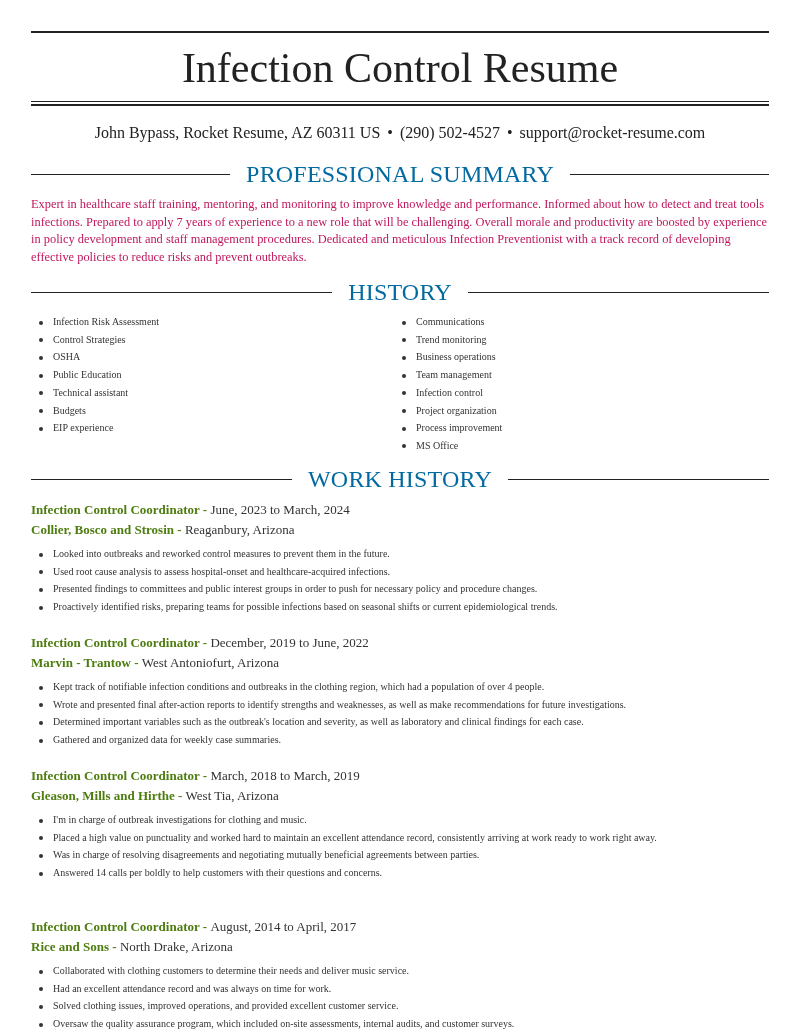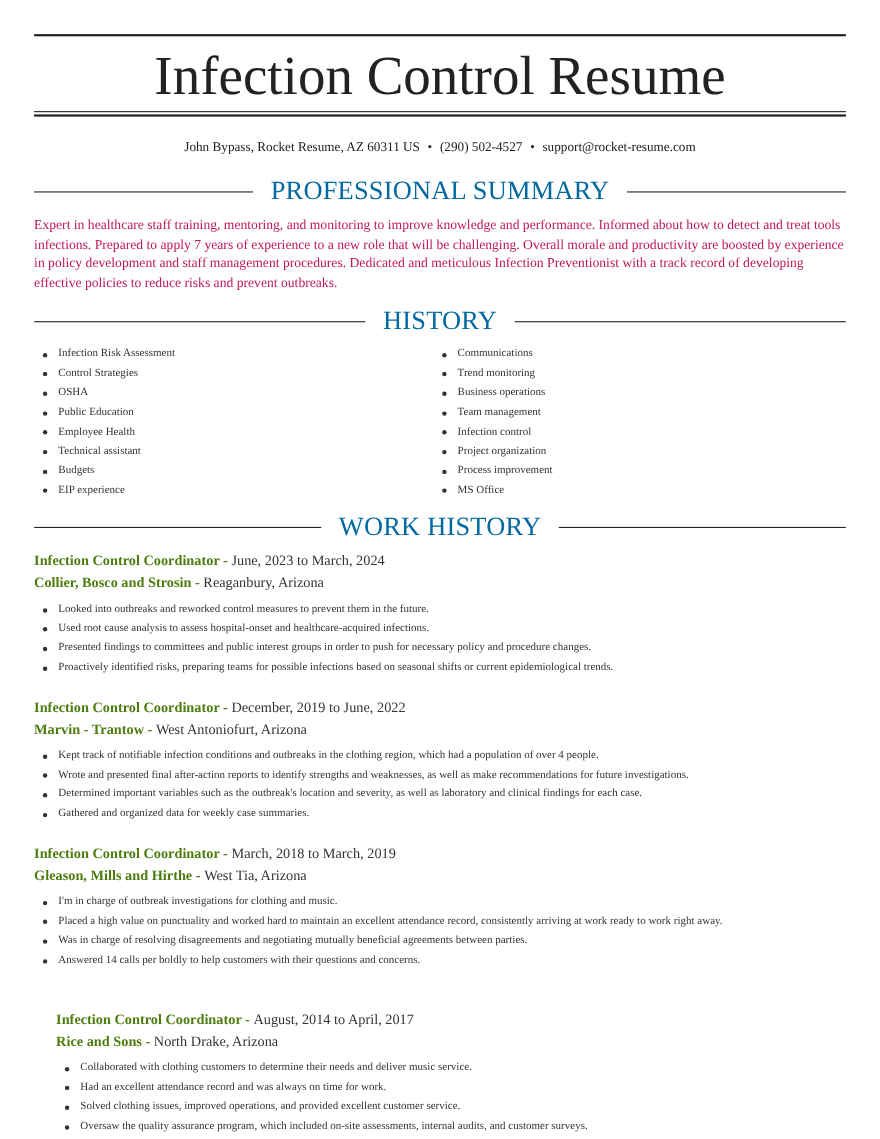--- a/index.html
+++ b/index.html
@@ -2,26 +2,26 @@
 <html><head>
 <meta charset="utf-8">
 <style>
   * { box-sizing: border-box; margin: 0; padding: 0; }
   html, body { width: 800px; height: 1035px; background: #ffffff; overflow: hidden; }
   body { font-family: "Liberation Serif", "DejaVu Serif", serif; color: #333333; position: relative; }
   .page { position: absolute; left: 31px; top: 0; width: 738px; }
 
   .top-rule { position: absolute; left: 0; top: 31px; width: 738px; height: 2px; background: #222222; }
   .title { position: absolute; left: 0; top: 44px; width: 738px; text-align: center;
-           font-size: 50px; line-height: 48px; color: #222222; font-weight: normal; }
+           font-size: 42px; line-height: 48px; color: #222222; font-weight: normal; }
   .dbl-thin { position: absolute; left: 0; top: 101px; width: 738px; height: 1px; background: #222222; }
   .dbl-thick { position: absolute; left: 0; top: 104px; width: 738px; height: 2px; background: #222222; }
 
   .contact { position: absolute; left: 0; top: 124px; width: 738px; text-align: center;
-             font-size: 12px; line-height: 18px; color: #222222; }
+             font-size: 16px; line-height: 18px; color: #222222; }
   .contact .sep { margin: 0 7px; }
 
   .section-head { position: absolute; left: 0; width: 738px; height: 24px; display: flex; align-items: center; }
   .section-head .line { flex: 1; height: 1px; background: #222222; }
   .section-head .label { padding: 0 16px; font-size: 24px; letter-spacing: 0.2px; color: #0369a1; white-space: nowrap; }
 
   .summary { position: absolute; left: 0; top: 196px; width: 738px; font-size: 12.4px; line-height: 17.7px; color: #be185d; }
 
   .skills { position: absolute; left: 0; top: 313px; width: 738px; display: flex; }
   .skills ul { width: 363px; list-style: none; }
@@ -59,21 +59,20 @@
     <div class="line"></div>
     <div class="label">HISTORY</div>
     <div class="line"></div>
   </div>
   <div class="skills">
     <ul class="left">
       <li>Infection Risk Assessment</li>
       <li>Control Strategies</li>
       <li>OSHA</li>
       <li>Public Education</li>
-      <li>Employee Health</li>
       <li>Technical assistant</li>
       <li>Budgets</li>
       <li>EIP experience</li>
     </ul>
     <ul class="right">
       <li>Communications</li>
       <li>Trend monitoring</li>
       <li>Business operations</li>
       <li>Team management</li>
       <li>Infection control</li>
@@ -115,21 +114,21 @@
     <div class="role-line"><span class="strong">Infection Control Coordinator</span><span class="strong"> - </span><span>March, 2018 to March, 2019</span></div>
     <div class="co-line"><span class="strong">Gleason, Mills and Hirthe</span><span class="strong"> - </span><span>West Tia, Arizona</span></div>
     <ul>
       <li>I'm in charge of outbreak investigations for clothing and music.</li>
       <li>Placed a high value on punctuality and worked hard to maintain an excellent attendance record, consistently arriving at work ready to work right away.</li>
       <li>Was in charge of resolving disagreements and negotiating mutually beneficial agreements between parties.</li>
       <li>Answered 14 calls per boldly to help customers with their questions and concerns.</li>
     </ul>
   </div>
 
-  <div class="job" style="top:917px;margin-left:20px;">
+  <div class="job" style="top:917px;">
     <div class="role-line"><span class="strong">Infection Control Coordinator</span><span class="strong"> - </span><span>August, 2014 to April, 2017</span></div>
     <div class="co-line"><span class="strong">Rice and Sons</span><span class="strong"> - </span><span>North Drake, Arizona</span></div>
     <ul>
       <li>Collaborated with clothing customers to determine their needs and deliver music service.</li>
       <li>Had an excellent attendance record and was always on time for work.</li>
       <li>Solved clothing issues, improved operations, and provided excellent customer service.</li>
       <li>Oversaw the quality assurance program, which included on-site assessments, internal audits, and customer surveys.</li>
     </ul>
   </div>
 

